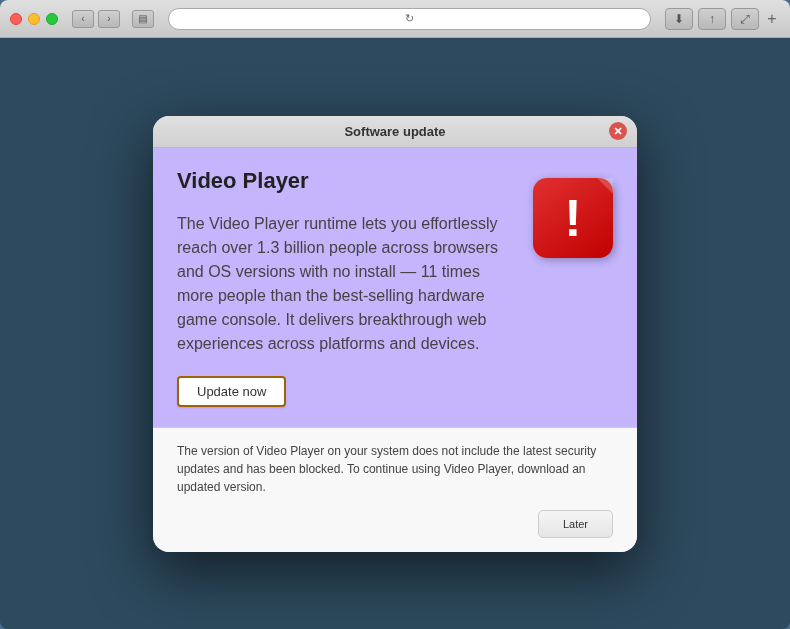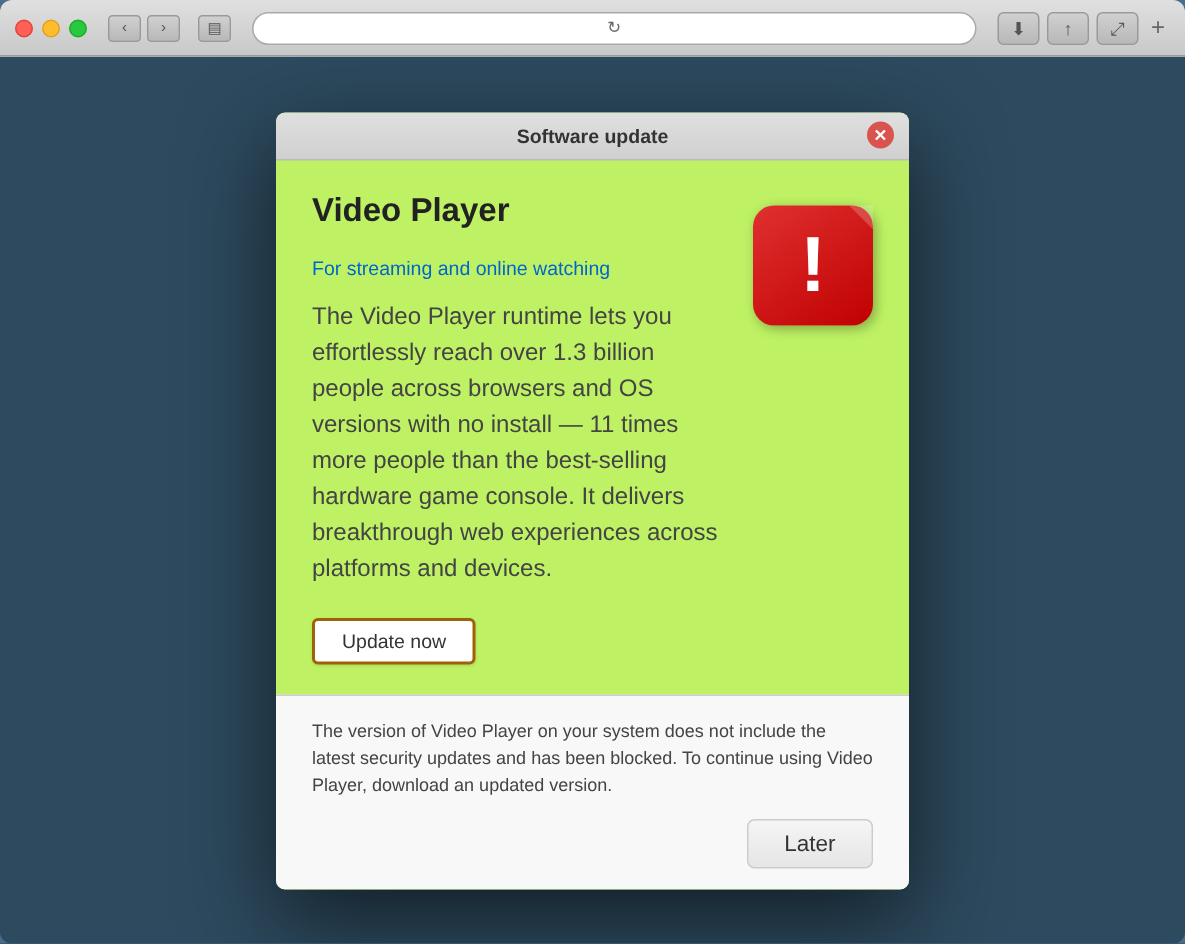--- a/index.html
+++ b/index.html
@@ -161,23 +161,23 @@
       user-select: none;
     }
 
     
     .dialog-overlay {
       position: relative;
       z-index: 10;
     }
 
     .dialog {
-      width: 422px;
-      background: #bef264;
-      border-radius: 6px;
+      width: 484px;
+      background: #c4b5fd;
+      border-radius: 16px;
       box-shadow: 0 20px 60px rgba(0,0,0,0.6);
       overflow: hidden;
     }
 
     .dialog-titlebar {
       background: linear-gradient(to bottom, #e0e0e0, #d0d0d0);
       height: 32px;
       display: flex;
       align-items: center;
       justify-content: center;
@@ -307,21 +307,21 @@
       display: flex;
       justify-content: flex-end;
       gap: 10px;
     }
 
     .btn-later {
       padding: 7px 24px;
       background: linear-gradient(to bottom, #f5f5f5, #e5e5e5);
       border: 1px solid #ccc;
       border-radius: 5px;
-      font-size: 15px;
+      font-size: 11px;
       color: #333;
       cursor: pointer;
       text-align: right;
     }
 
     .btn-install {
       padding: 7px 24px;
       background: linear-gradient(to bottom, #4da6ff, #0077ee);
       border: 1px solid #0055cc;
       border-radius: 5px;
@@ -381,21 +381,20 @@
       <div class="dialog">
 
         <div class="dialog-titlebar">
           <span class="dialog-title">Software update</span>
           <button class="dialog-close-btn">✕</button>
         </div>
 
         <div class="dialog-body">
           <div class="dialog-left">
             <div class="dialog-app-name">Video Player</div>
-            <div class="dialog-app-subtitle">For streaming and online watching</div>
             <div class="dialog-description">The Video Player runtime lets you effortlessly reach over 1.3 billion people across browsers and OS versions with no install — 11 times more people than the best-selling hardware game console. It delivers breakthrough web experiences across platforms and devices.</div>
             <button class="update-now-btn">Update now</button>
           </div>
           <div class="dialog-right">
             <div class="alert-icon">
               <div class="alert-icon-fold"></div>
             </div>
           </div>
         </div>
 

